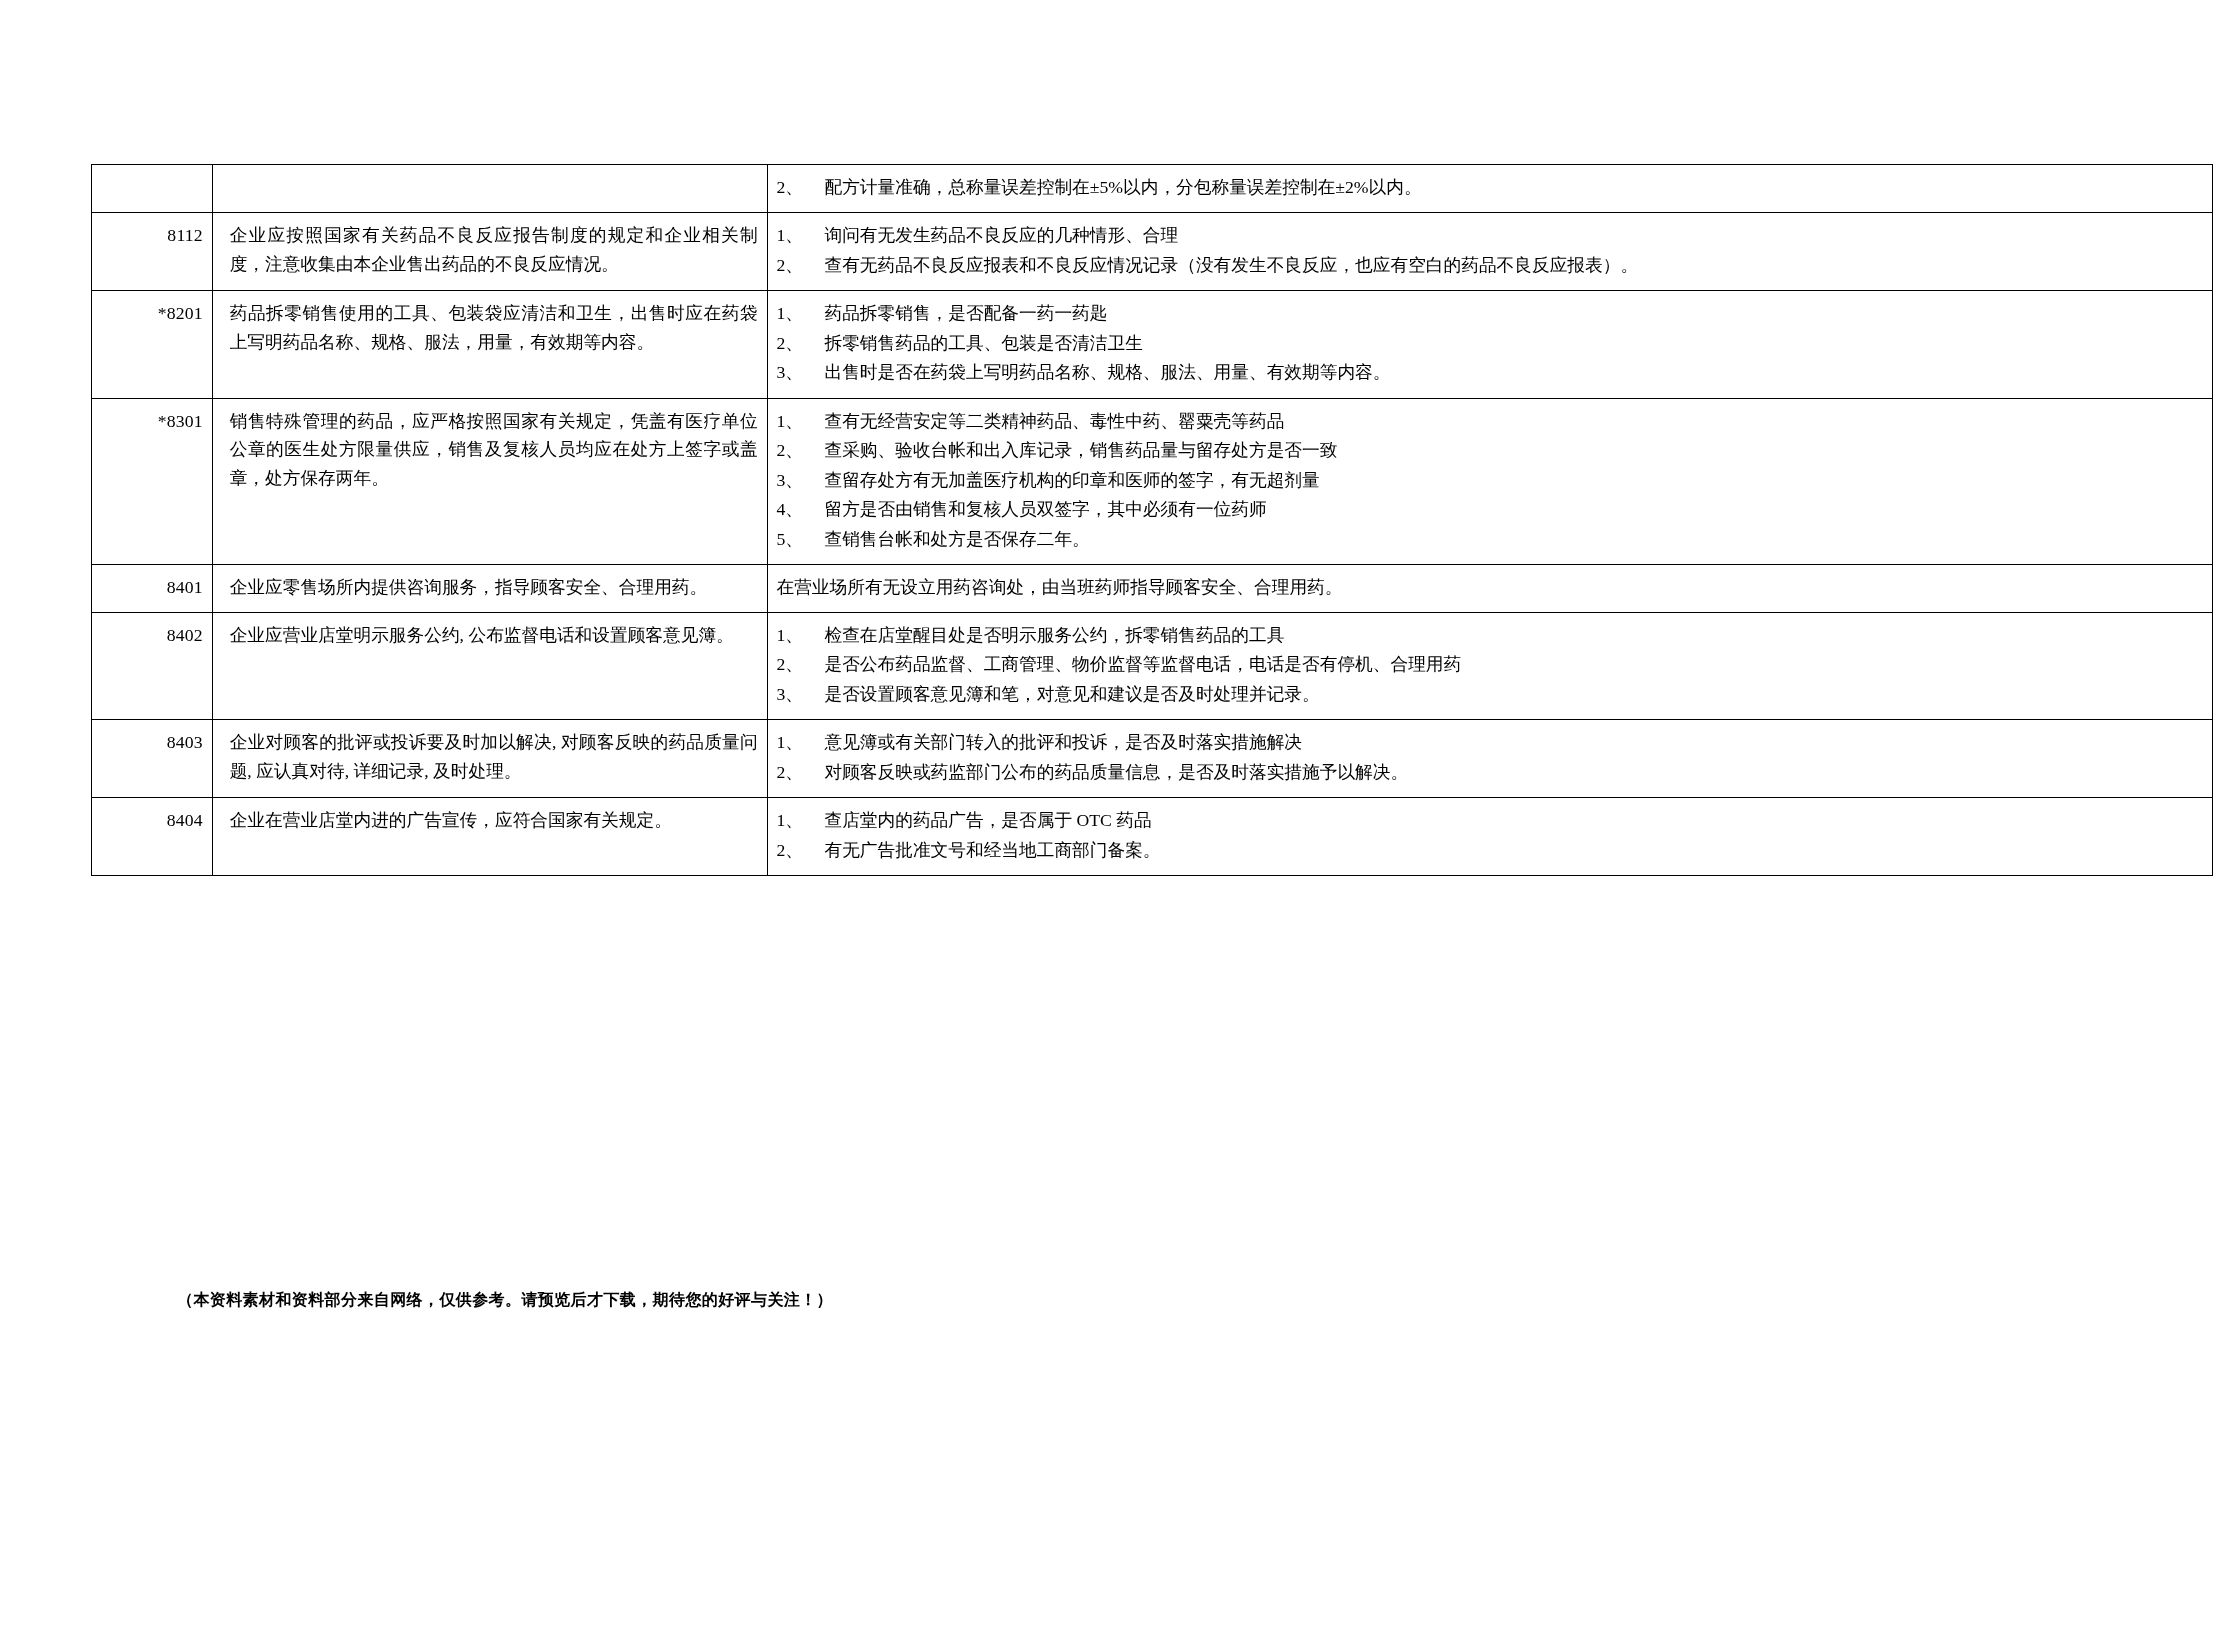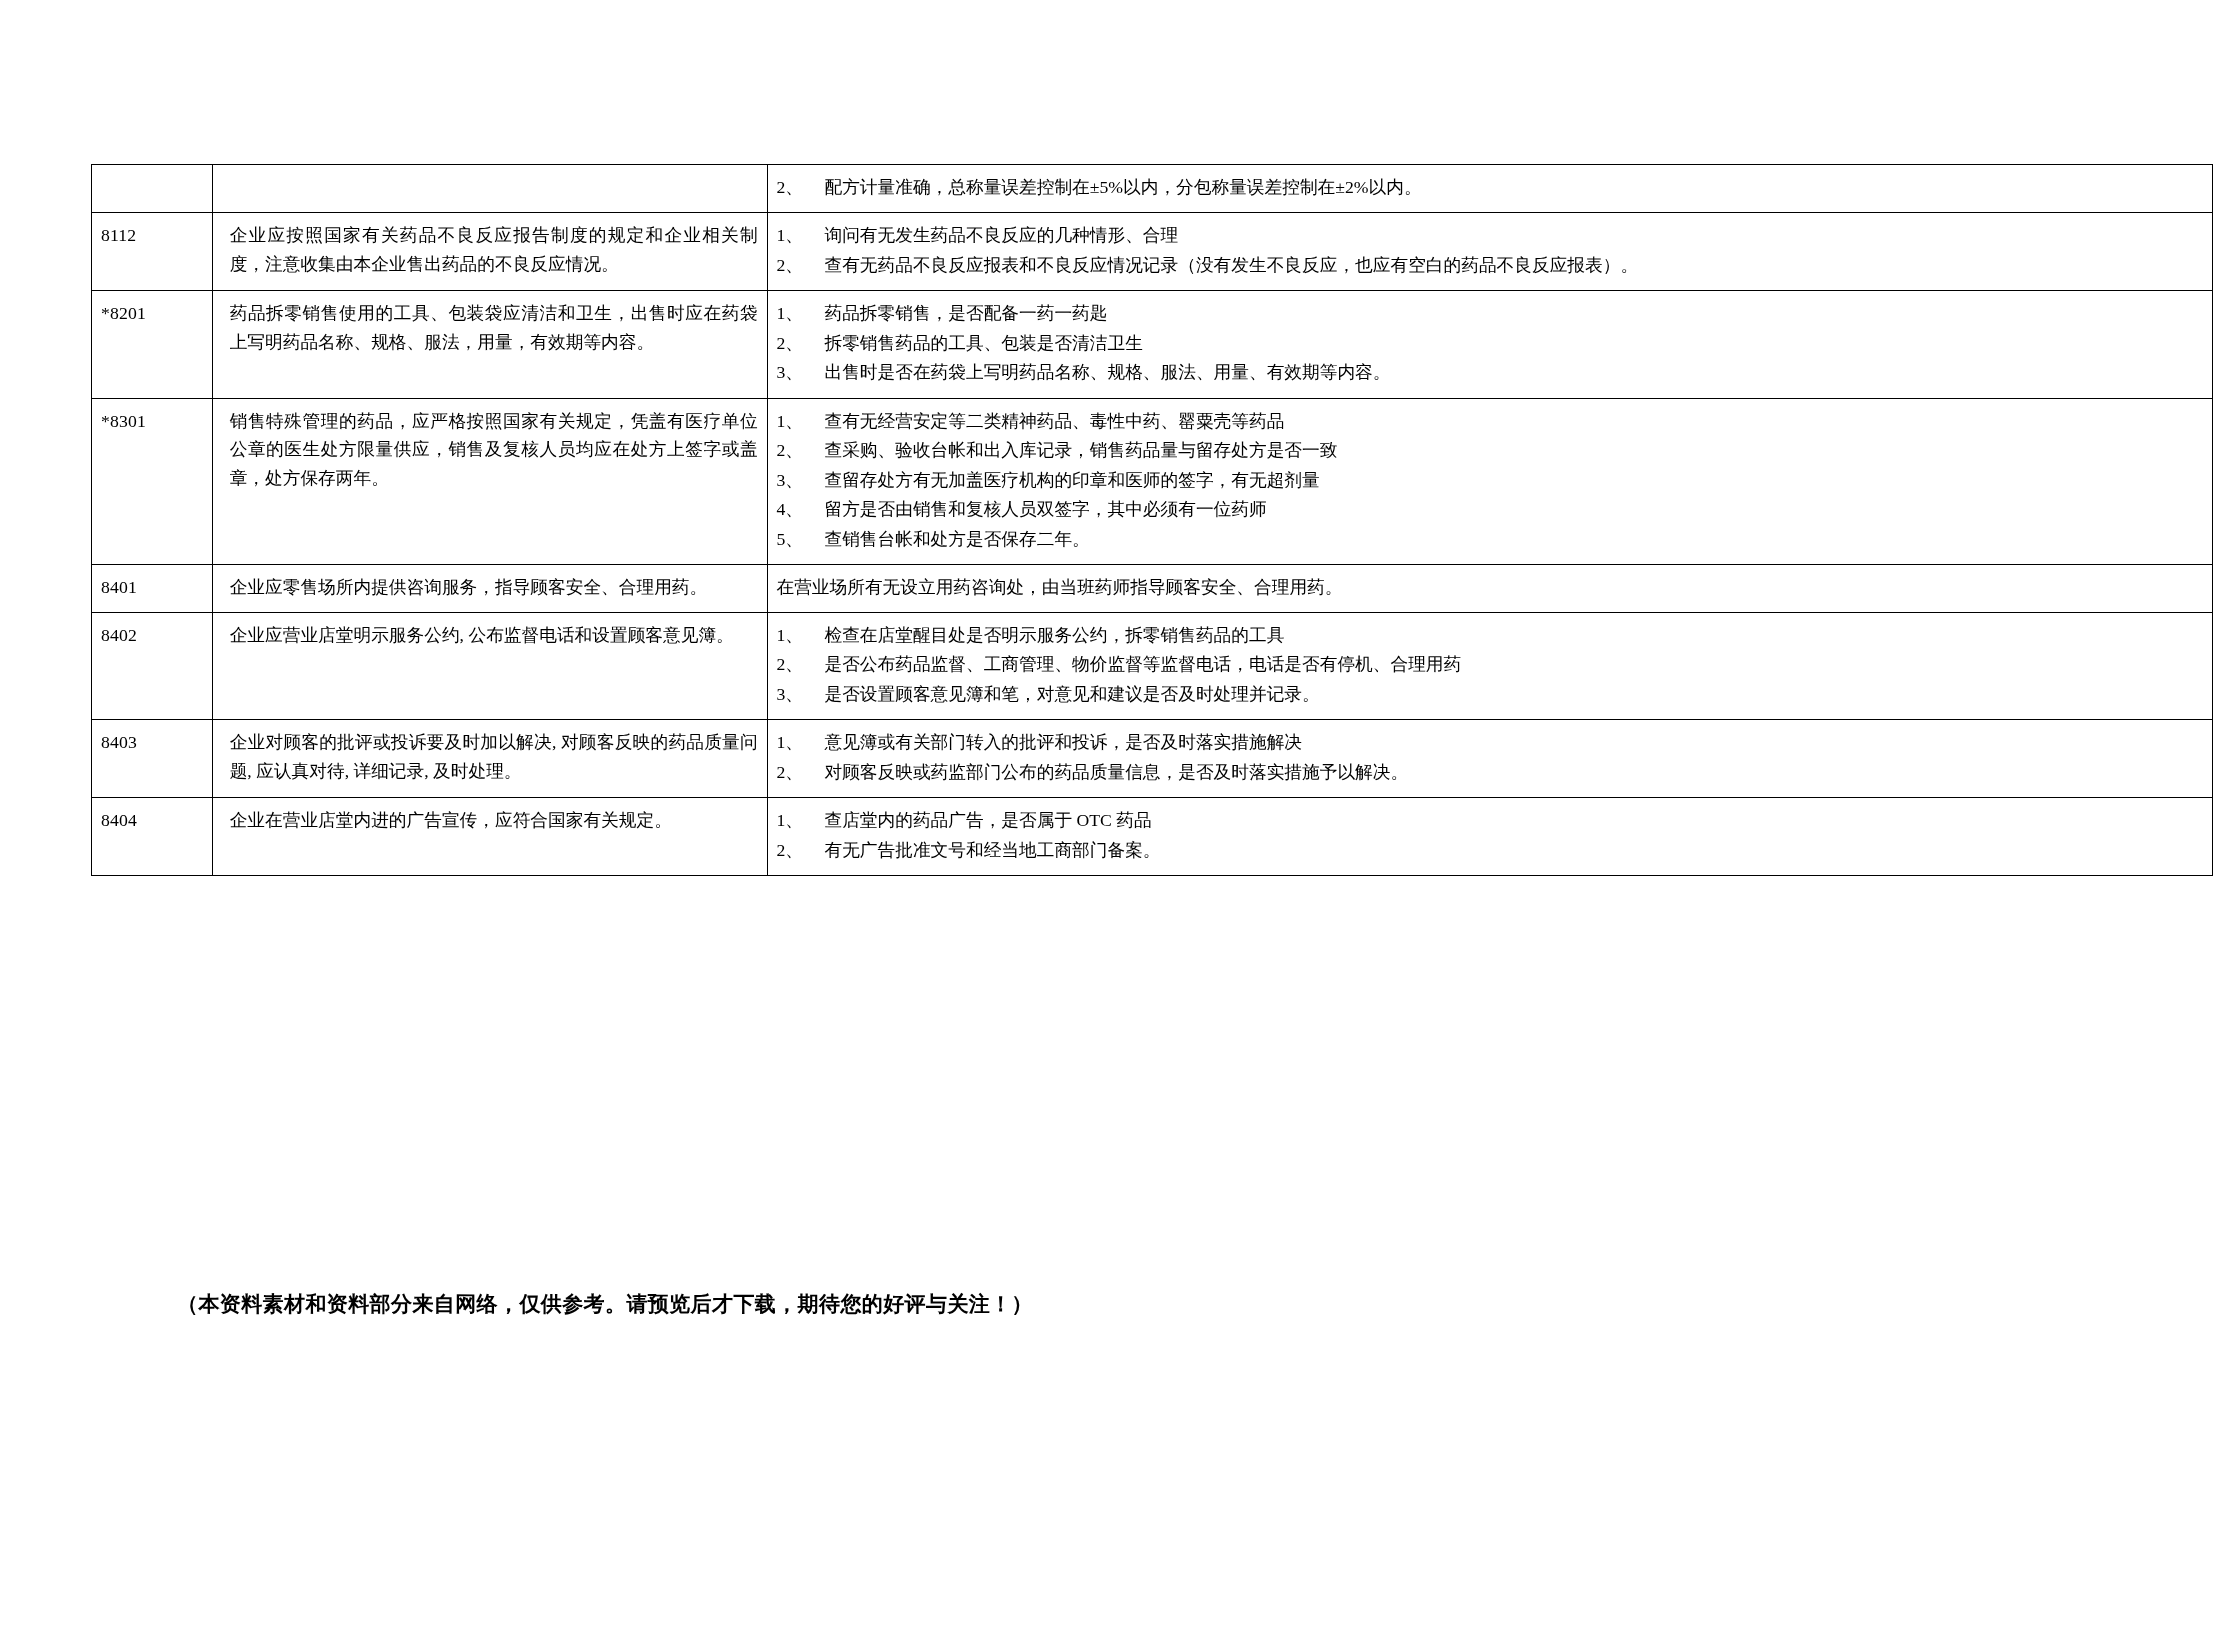--- a/index.html
+++ b/index.html
@@ -30,21 +30,21 @@
   }
   .doc-table td {
     border: 1.3px solid #000000;
     vertical-align: top;
     padding: 8px 8.9px 9.8px 8.9px;
     font-size: 17.7px;
     line-height: 1.62;
   }
   .col-code {
     width: 102px;
-    text-align: left;
+    text-align: right;
   }
   .col-req {
     width: 536px;
   }
   .col-method {
     width: 1427px;
   }
   .code-text {
     display: block;
     font-size: 17.7px;
@@ -77,21 +77,21 @@
   }
   .method-plain {
     display: block;
     font-size: 17.7px;
     line-height: 1.62;
   }
   .footer-note {
     position: absolute;
     left: 177px;
     top: 1290px;
-    font-size: 21px;
+    font-size: 16px;
     font-family: "Liberation Serif", "DejaVu Serif", serif;
     font-weight: bold;
     letter-spacing: 0.4px;
     white-space: nowrap;
   }
 </style>
 </head>
 <body>
 
 <div class="page">

